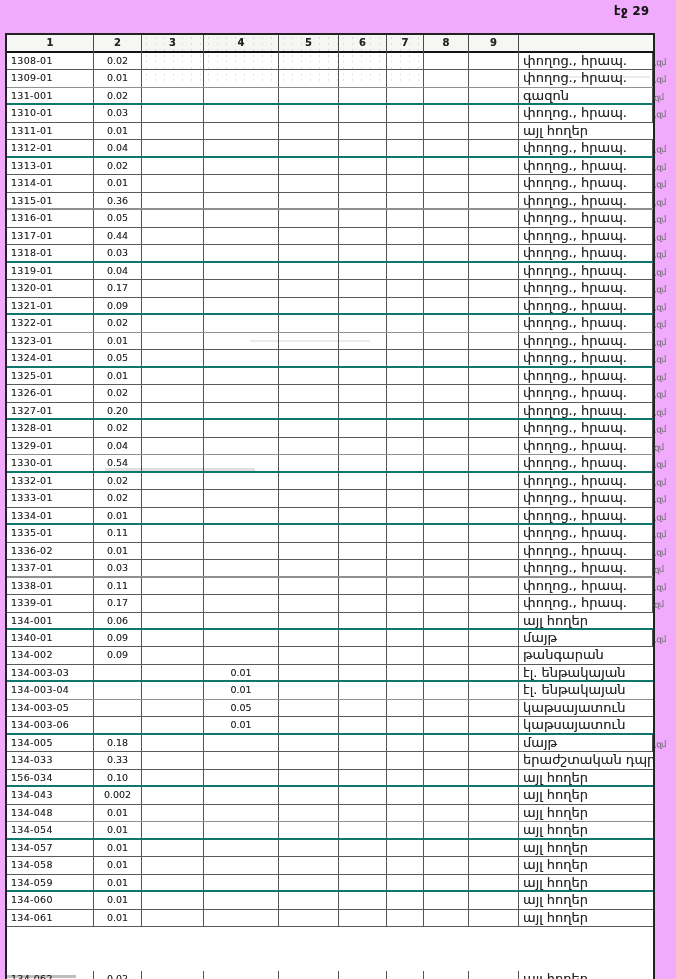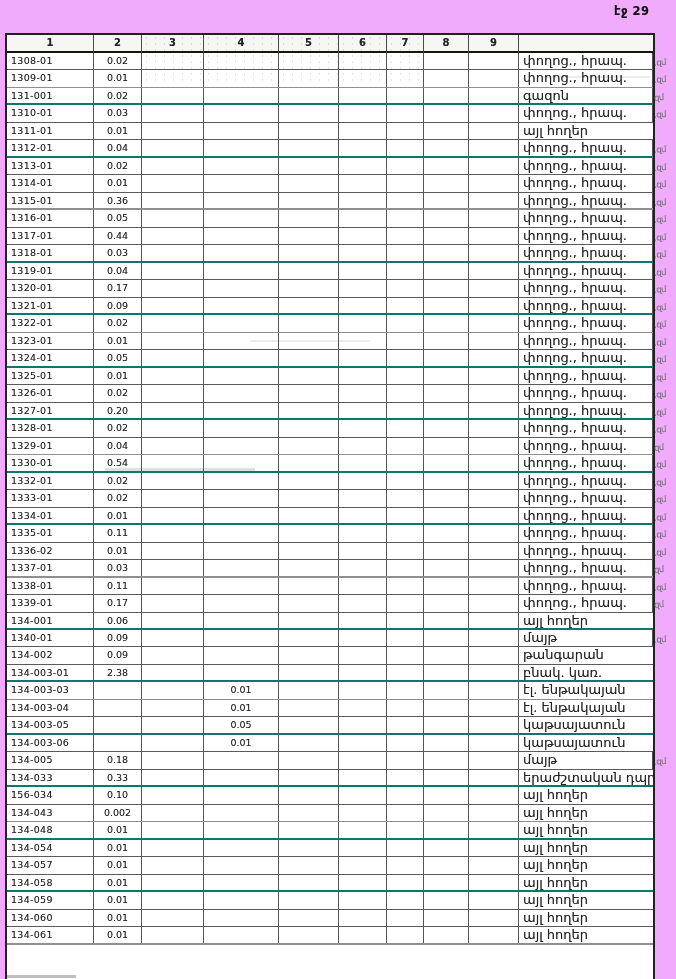--- a/index.html
+++ b/index.html
@@ -554,32 +554,20 @@
           <div class="cell c3"></div>
           <div class="cell c4"></div>
           <div class="cell c5"></div>
           <div class="cell c6"></div>
           <div class="cell c7"></div>
           <div class="cell c8"></div>
           <div class="cell c9"></div>
           <div class="cell c10">թանգարան</div>
         </div>
         <div class="row">
-          <div class="cell c1">134-003-01</div>
-          <div class="cell c2">2.38</div>
-          <div class="cell c3"></div>
-          <div class="cell c4"></div>
-          <div class="cell c5"></div>
-          <div class="cell c6"></div>
-          <div class="cell c7"></div>
-          <div class="cell c8"></div>
-          <div class="cell c9"></div>
-          <div class="cell c10">բնակ. կառ.</div>
-        </div>
-        <div class="row">
           <div class="cell c1">134-003-03</div>
           <div class="cell c2"></div>
           <div class="cell c3"></div>
           <div class="cell c4">0.01</div>
           <div class="cell c5"></div>
           <div class="cell c6"></div>
           <div class="cell c7"></div>
           <div class="cell c8"></div>
           <div class="cell c9"></div>
           <div class="cell c10">էլ. ենթակայան</div>

